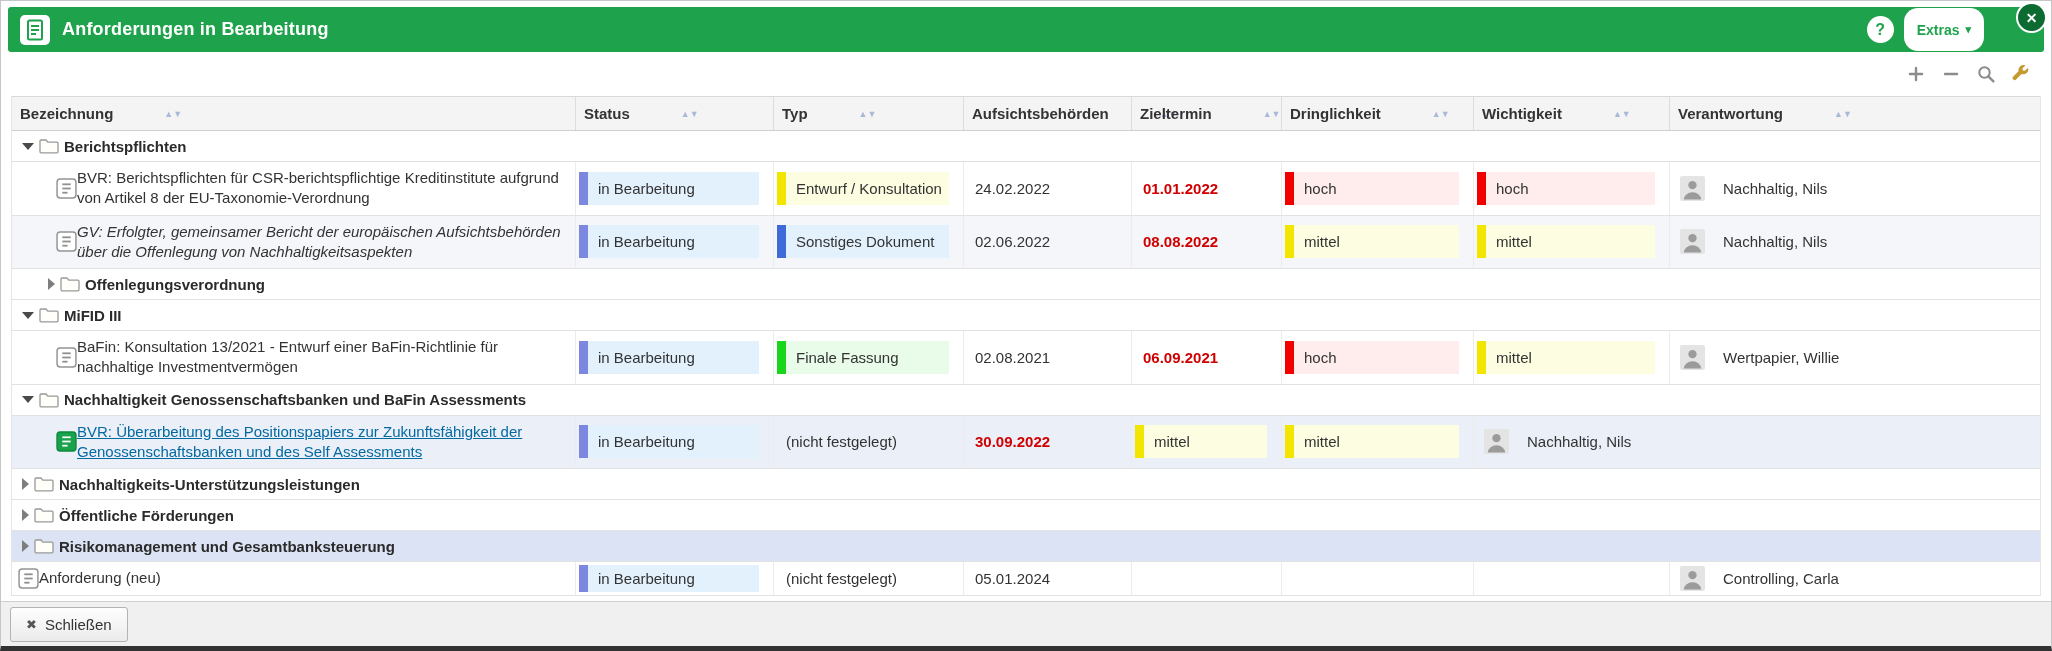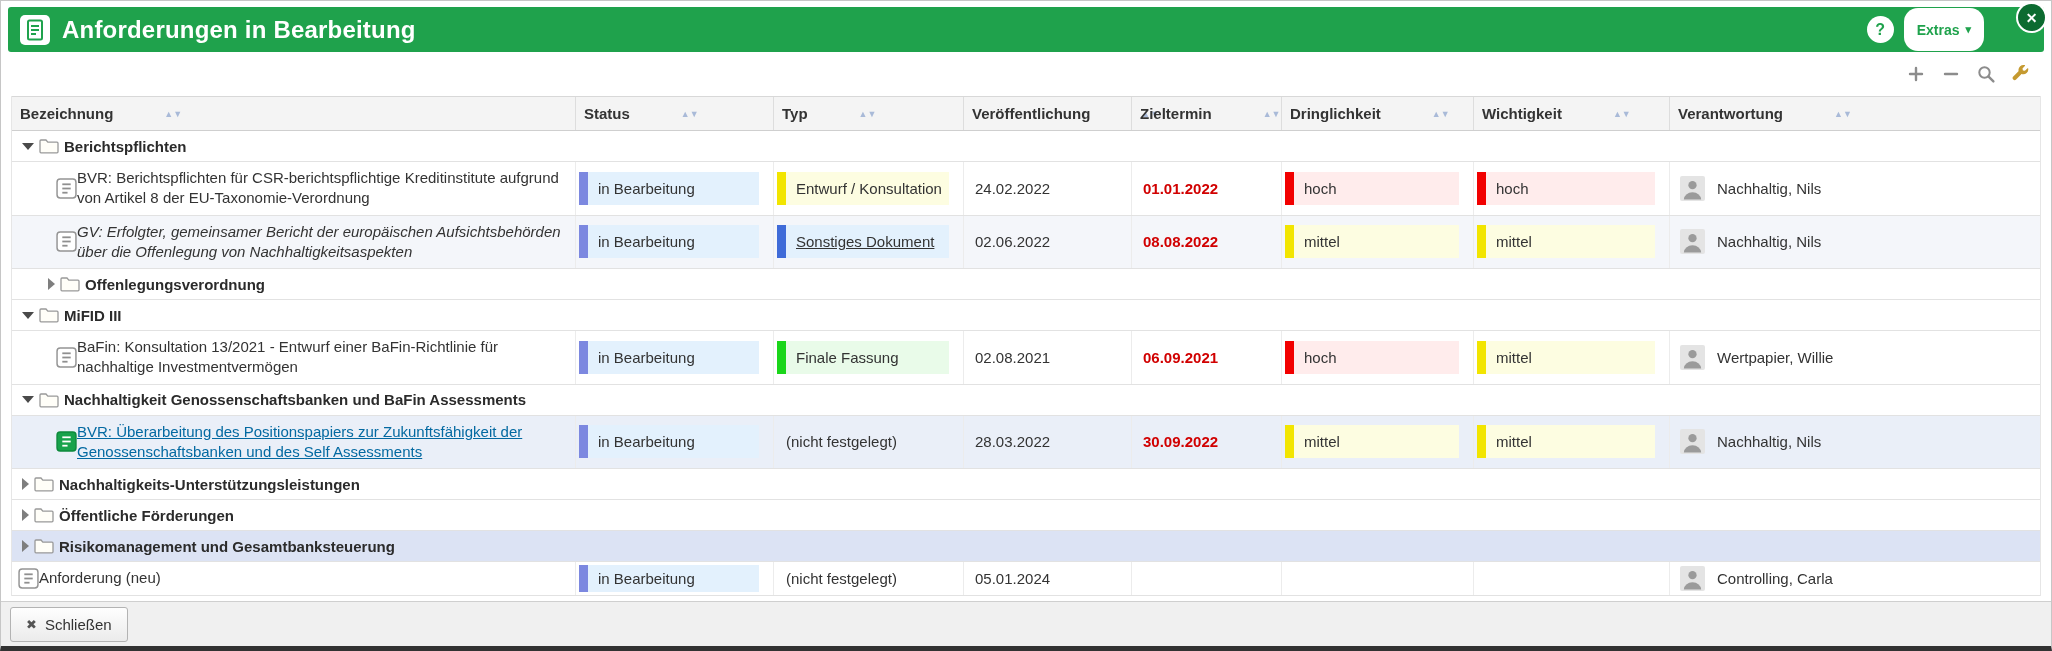--- a/index.html
+++ b/index.html
@@ -11,21 +11,21 @@
     --ghl-bg:#dce3f4;
   }
   *{box-sizing:border-box;}
   body{margin:0;background:#e9e9e9;font-family:"Liberation Sans",sans-serif;color:#333;}
   .window{position:relative;width:2052px;height:651px;background:#fff;border:1px solid #c6c6c6;border-bottom:5px solid #323232;overflow:hidden;}
 
   
   .titlebar{margin:6px 7px 0 7px;height:45px;background:var(--green);border-radius:3px;display:flex;align-items:center;padding:0 60px 0 12px;}
   .title-icon{width:30px;height:30px;flex:none;}
   .title-icon svg{width:30px;height:30px;display:block;}
-  .title{color:#fff;font-size:24px;font-weight:700;margin-left:12px;letter-spacing:.2px;}
+  .title{color:#fff;font-size:18px;font-weight:700;margin-left:12px;letter-spacing:.2px;}
   .tb-right{margin-left:auto;display:flex;align-items:center;gap:10px;}
   .help-btn{width:27px;height:27px;border-radius:50%;background:#fff;color:var(--green);font-weight:700;font-size:16px;display:flex;align-items:center;justify-content:center;cursor:pointer;}
   .extras-btn{height:43px;border-radius:14px;background:#fff;color:var(--green);font-weight:700;font-size:14px;display:flex;align-items:center;gap:6px;padding:0 13px;cursor:pointer;}
   .extras-btn .caret{font-size:11px;}
   .close-btn{position:absolute;top:3px;right:6px;width:27px;height:27px;border-radius:50%;background:var(--close-green);color:#fff;font-size:14px;font-weight:700;display:flex;align-items:center;justify-content:center;cursor:pointer;z-index:5;box-shadow:0 0 0 2px #fff;}
 
   
   .toolbar{height:44px;display:flex;align-items:center;justify-content:flex-end;gap:15px;padding-right:20px;}
   .ticon{width:20px;height:20px;cursor:pointer;display:flex;}
   .ticon svg{width:100%;height:100%;}
@@ -62,21 +62,21 @@
   .c-chip{padding:0 14px 0 3px;}
   .chip{display:flex;width:100%;height:33px;}
   .compact .chip{height:27px;}
   .chip-bar{width:9px;flex:none;}
   .chip-text{flex:1;display:flex;align-items:center;padding:0 10px;font-size:15px;color:#333;white-space:nowrap;overflow:hidden;}
   .plain-val{font-size:15px;color:#333;padding-left:9px;white-space:nowrap;}
 
   .c-date{padding:0 11px;font-size:15px;color:#333;}
   .overdue{color:var(--overdue);font-weight:700;}
 
-  .c-resp{padding:0 10px;gap:12px;font-size:15px;color:#333;}
+  .c-resp{padding:0 10px;gap:18px;font-size:15px;color:#333;}
   .i-avatar{width:25px;height:25px;flex:none;}
 
   
   .footer{position:absolute;left:0;right:0;bottom:0;height:45px;background:#f0f0f0;border-top:1px solid #cfcfcf;display:flex;align-items:center;padding-left:9px;}
   .btn{display:flex;align-items:center;gap:8px;border:1px solid #b3b3b3;border-radius:3px;background:linear-gradient(#fefefe,#ebebeb);padding:8px 15px;font-size:15px;color:#333;font-family:inherit;cursor:pointer;}
   .btn .x{color:#555;font-size:13px;}
 </style>
 </head>
 <body>
 
@@ -135,21 +135,21 @@
         </div>
       <div class="hcell">
           <span>Status</span>
           <span class="sort">▲▼</span>
         </div>
       <div class="hcell">
           <span>Typ</span>
           <span class="sort">▲▼</span>
         </div>
       <div class="hcell">
-          <span>Veröffentlichung</span>
+          <span>Aufsichtsbehörden</span>
           <span class="sort">▲▼</span>
         </div>
       <div class="hcell">
           <span>Zieltermin</span>
           <span class="sort">▲▼</span>
         </div>
       <div class="hcell">
           <span>Dringlichkeit</span>
           <span class="sort">▲▼</span>
         </div>
@@ -237,21 +237,21 @@
           </div>
           <div class="cell c-chip">
             <div class="chip">
               <div class="chip-bar" style="background: rgb(124, 136, 224);"></div>
               <div class="chip-text" style="background: rgb(227, 241, 253);">in Bearbeitung</div>
             </div>
           </div>
           <div class="cell c-chip">
             <div class="chip">
               <div class="chip-bar" style="background: rgb(63, 107, 216);"></div>
-              <div class="chip-text" style="background: rgb(227, 241, 253); text-decoration: underline;">Sonstiges Dokument</div>
+              <div class="chip-text" style="background: rgb(227, 241, 253);">Sonstiges Dokument</div>
             </div>
           </div>
           <div class="cell c-date">
             <span>02.06.2022</span>
           </div>
           <div class="cell c-date">
             <span class="overdue">08.08.2022</span>
           </div>
           <div class="cell c-chip">
             <div class="chip">
@@ -367,23 +367,20 @@
           <div class="cell c-chip">
             <div class="chip">
               <div class="chip-bar" style="background: rgb(124, 136, 224);"></div>
               <div class="chip-text" style="background: rgb(227, 241, 253);">in Bearbeitung</div>
             </div>
           </div>
           <div class="cell c-chip">
             <span class="plain-val">(nicht festgelegt)</span>
           </div>
           <div class="cell c-date">
-            <span>28.03.2022</span>
-          </div>
-          <div class="cell c-date">
             <span class="overdue">30.09.2022</span>
           </div>
           <div class="cell c-chip">
             <div class="chip">
               <div class="chip-bar" style="background: rgb(242, 229, 0);"></div>
               <div class="chip-text" style="background: rgb(253, 253, 225);">mittel</div>
             </div>
           </div>
           <div class="cell c-chip">
             <div class="chip">

